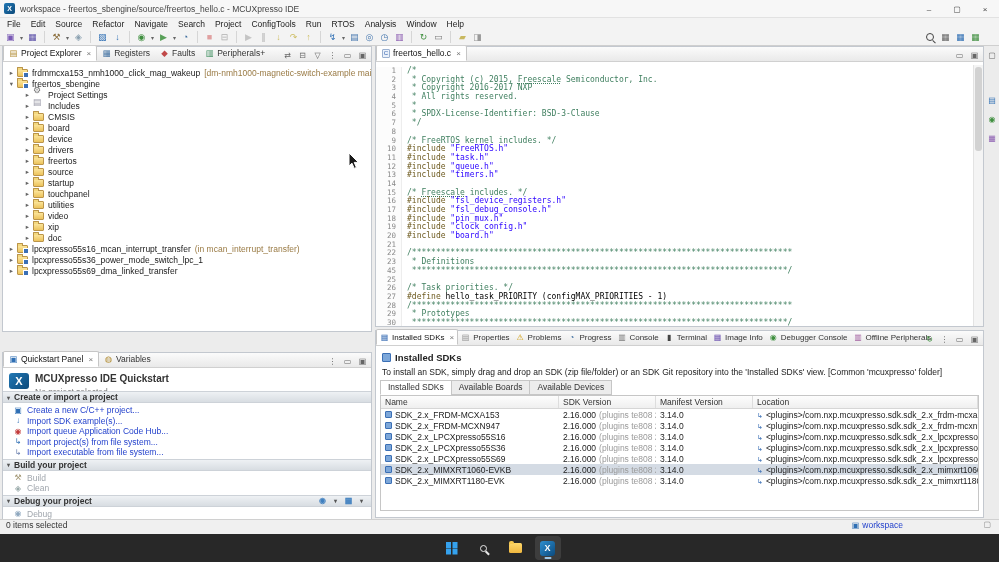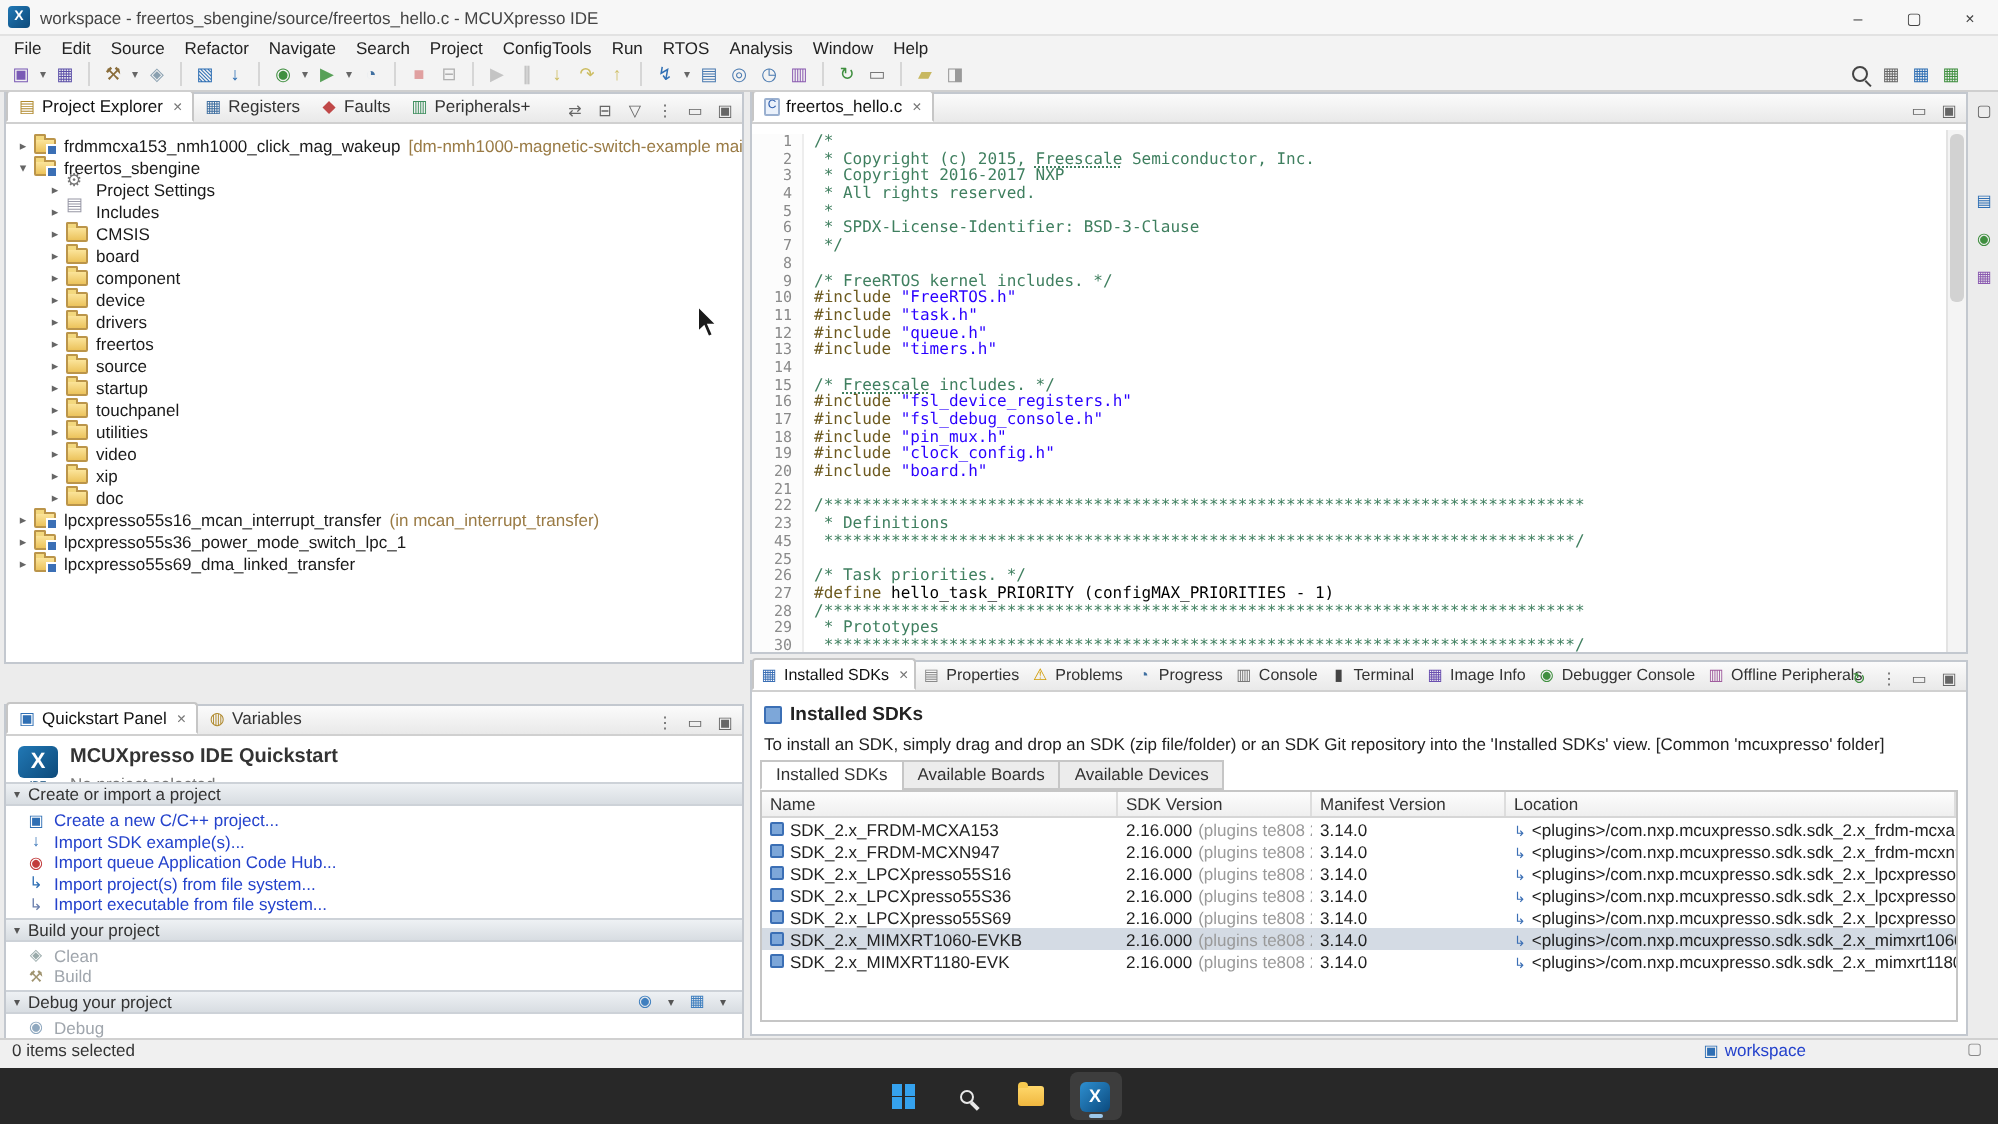--- a/index.html
+++ b/index.html
@@ -110,21 +110,21 @@
 .tdec{color:#9a7b45;margin-left:4px}
 
 
 .qs-panel{left:2px;top:352px;width:370px;height:183px;background:#fff}
 .qs-head{position:absolute;top:20px;left:6px;display:flex;gap:6px}
 .qs-logo{width:20px;height:16px;border-radius:3px;background:linear-gradient(135deg,#2178b5,#0d4a7a);color:#fff;font-weight:bold;font-size:11px;display:flex;align-items:center;justify-content:center}
 .qs-logo-sub{font-size:5px;font-weight:bold;color:#0d4a7a;text-align:center;margin-top:1px}
 .qs-title{font-weight:bold;font-size:10px;color:#333}
 .qs-sub{font-size:8.5px;color:#777;margin-top:3px}
 .qs-body{position:absolute;top:38px;left:0;right:0;bottom:0;overflow:hidden}
-.qs-sec-bar{height:12px;background:linear-gradient(#eef1f4,#d8dde2);border-top:1px solid #cdd2d8;border-bottom:1px solid #cdd2d8;display:flex;align-items:center;padding:0 4px;font-weight:normal;font-size:8.5px;color:#333;gap:4px}
+.qs-sec-bar{height:12px;background:linear-gradient(#eef1f4,#d8dde2);border-top:1px solid #cdd2d8;border-bottom:1px solid #cdd2d8;display:flex;align-items:center;padding:0 4px;font-weight:bold;font-size:8.5px;color:#333;gap:4px}
 .qs-sec-bar::before{content:"▾";font-size:6px;color:#555}
 .qs-bar-tools{margin-left:auto;display:flex;gap:2px;align-items:center}
 .qd-bug::before{content:"◉";color:#3f7fbf;font-size:8px}
 .qd-dd::before{content:"▾";color:#555;font-size:6px}
 .qd-grid::before{content:"▦";color:#3f7fbf;font-size:8px}
 .qs-items{padding:2px 0 1px 0}
 .qs-item{height:10.5px;display:flex;align-items:center;padding-left:10px;gap:4px;font-size:8.5px}
 .qicn{width:10px;display:inline-flex;justify-content:center;font-size:8px;flex:none}
 .q-new::before{content:"▣";color:#2f6fb4}
 .q-sdk::before{content:"↓";color:#2f6fb4;font-weight:bold}
@@ -366,26 +366,20 @@
         <span class="tdec"></span>
       </div>
 
       <div class="trow d1">
         <span class="arr collapsed"></span>
         <span class="ticn folder"></span>
         <span class="tlabel">board</span>
         <span class="tdec"></span>
       </div>
 
-      <div class="trow d1">
-        <span class="arr collapsed"></span>
-        <span class="ticn folder"></span>
-        <span class="tlabel">component</span>
-        <span class="tdec"></span>
-      </div>
 
       <div class="trow d1">
         <span class="arr collapsed"></span>
         <span class="ticn folder"></span>
         <span class="tlabel">device</span>
         <span class="tdec"></span>
       </div>
 
       <div class="trow d1">
         <span class="arr collapsed"></span>
@@ -532,26 +526,26 @@
           </div>
         </div>
     </div>
     <div class="qs-sec">
       <div class="qs-sec-bar">
           <span>Build your project</span>
         </div>
       <div class="qs-items">
 
       <div class="qs-item disabled">
+            <span class="qicn q-build"></span>
+            <span class="qlabel">Build</span>
+          </div>
+          <div class="qs-item disabled">
             <span class="qicn q-clean"></span>
             <span class="qlabel">Clean</span>
-          </div>
-          <div class="qs-item disabled">
-            <span class="qicn q-build"></span>
-            <span class="qlabel">Build</span>
           </div>
         </div>
     </div>
     <div class="qs-sec">
       <div class="qs-sec-bar">
         <span>Debug your project</span>
         <span class="qs-bar-tools">
           <span class="pt qd-bug"></span>
           <span class="pt qd-dd"></span>
           <span class="pt qd-grid"></span>

